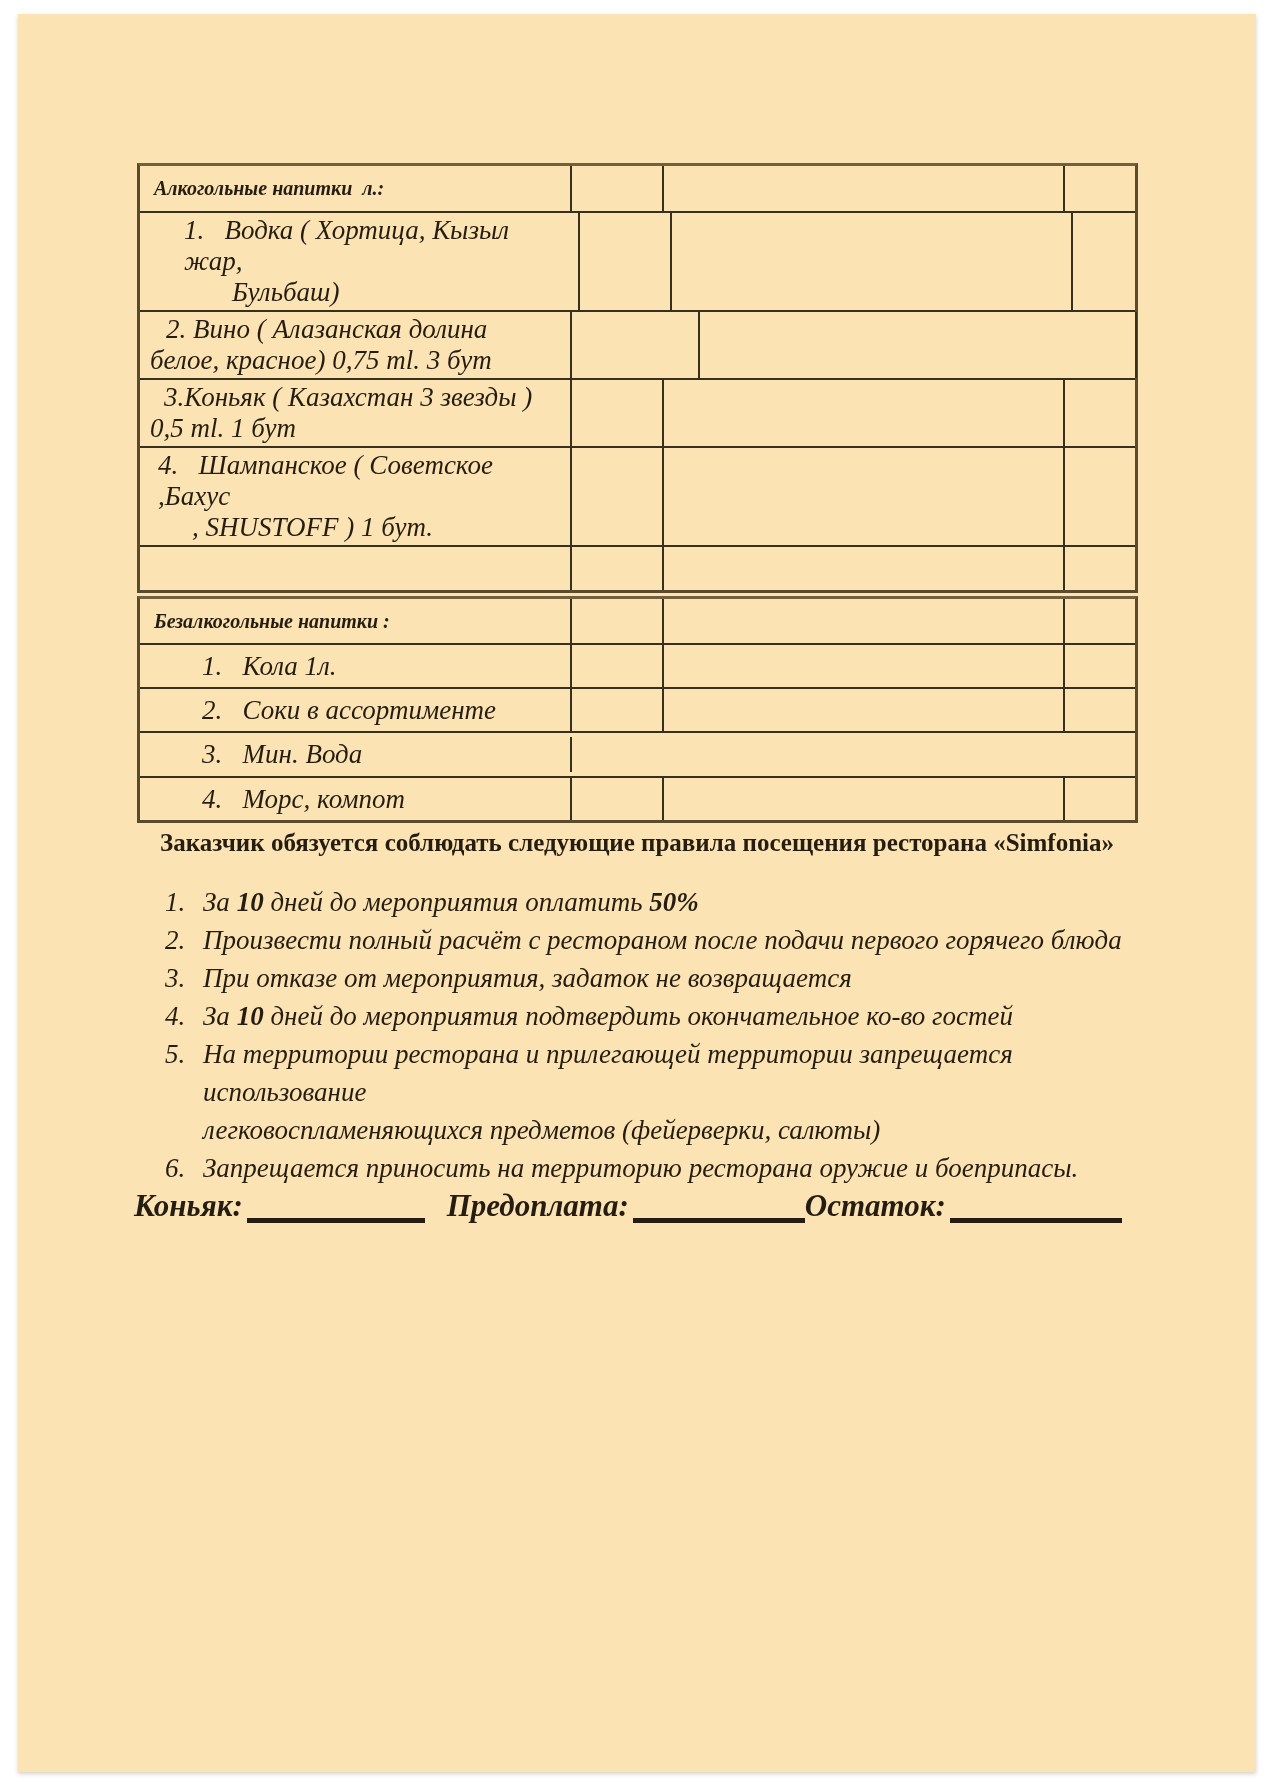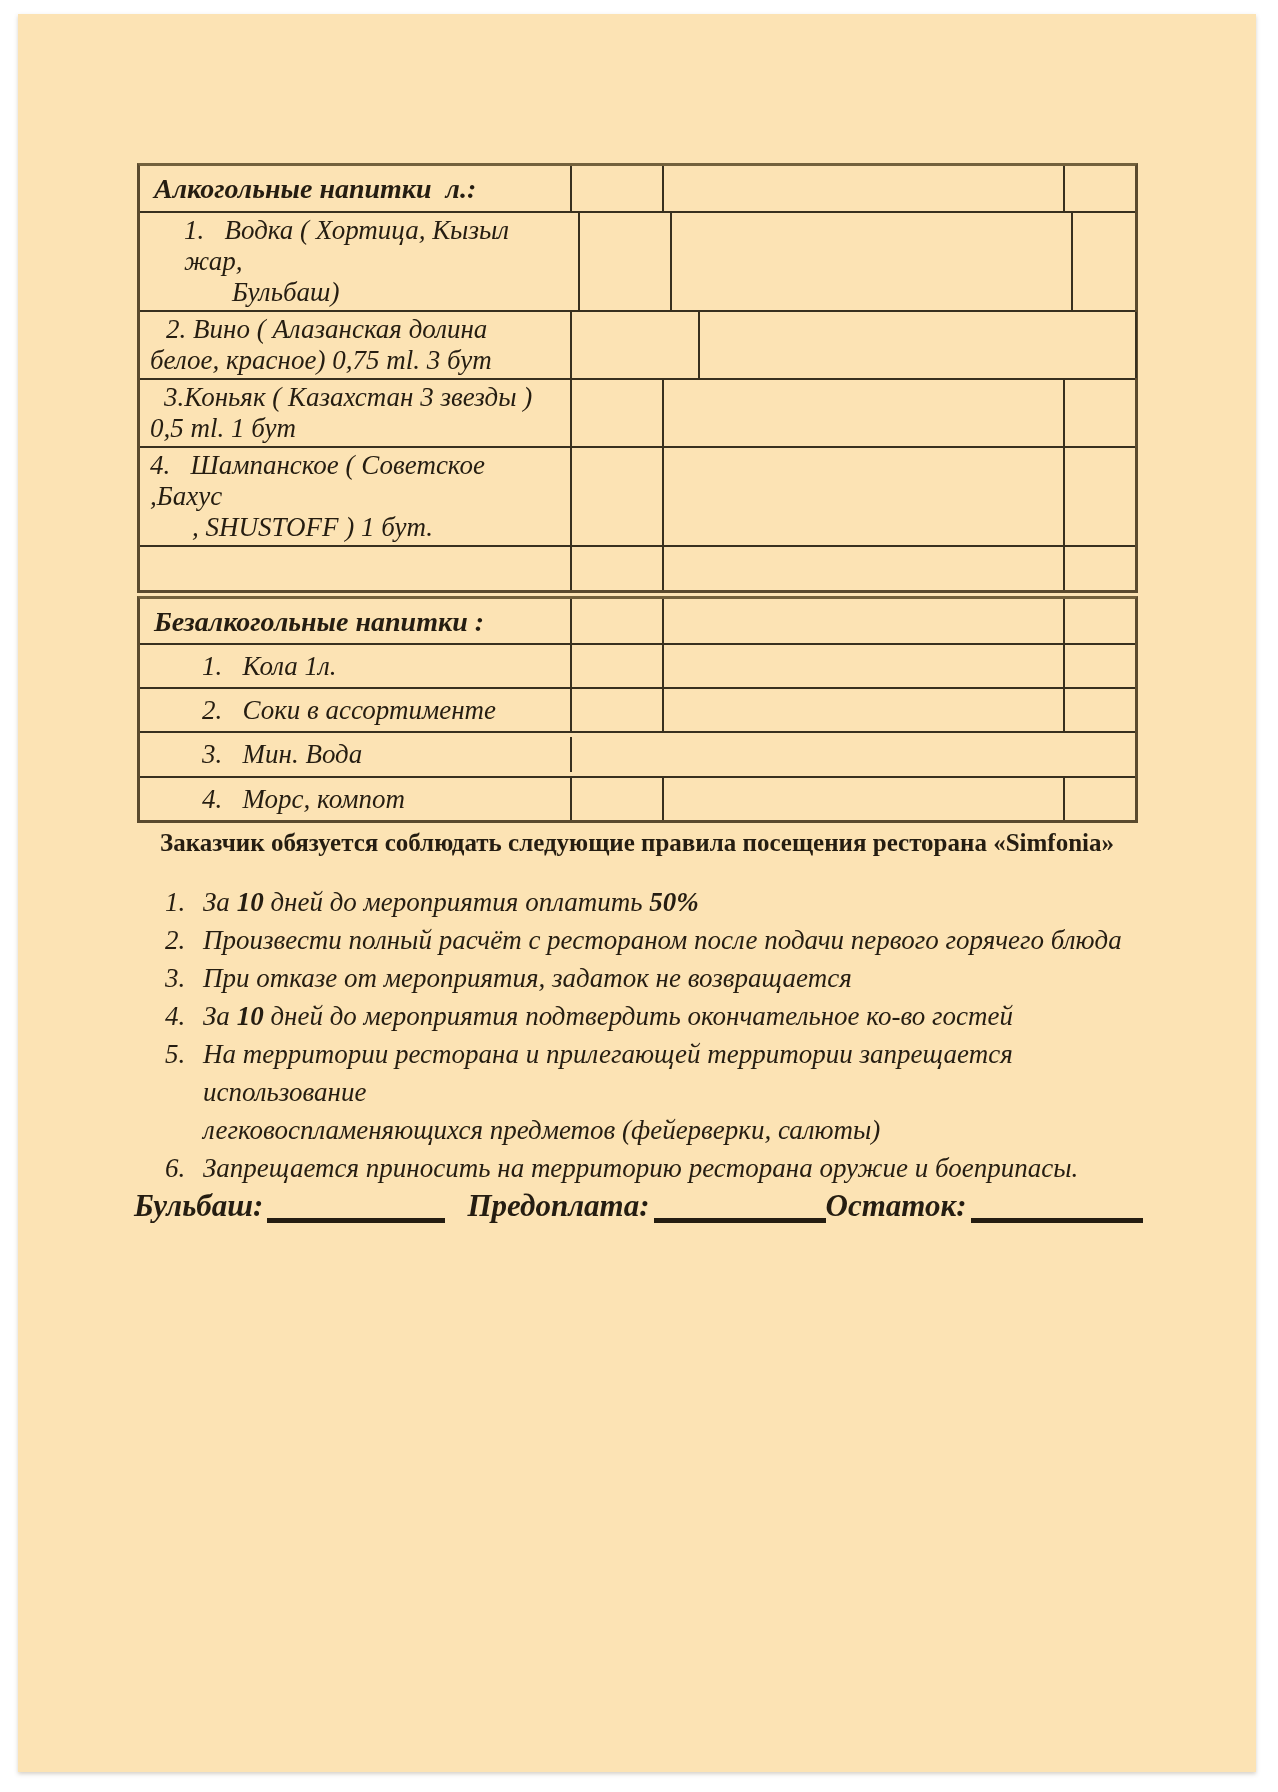--- a/index.html
+++ b/index.html
@@ -37,21 +37,21 @@
   }
   .bev-cell:last-child{border-right:none;flex:1 1 auto;}
   .bev-cell.c-item{
     display:flex;flex-direction:column;justify-content:center;
     padding:2px 8px 2px 10px;
     font-style:italic;
     font-size:27px;line-height:31px;
     white-space:pre-wrap;
   }
   .bev-row.kind-header .bev-cell.c-item{
-    font-weight:bold;font-size:28px;
+    font-weight:bold;font-size:20px;
   }
   .bev-line{white-space:pre-wrap;}
 
   
   .rules-heading{
     position:absolute;left:0;top:812px;width:100%;
     text-align:center;
     font-weight:bold;font-size:25px;line-height:34px;
     white-space:pre-wrap;
   }
@@ -105,21 +105,21 @@
           <div class="bev-cell c-blank" style="width: 399px;"></div>
           <div class="bev-cell c-blank" style="width: 100px;"></div>
         </div>
         <div class="bev-row kind-item" style="min-height: 60px;">
           <div class="bev-cell c-item" style="width: 412px;"><div class="bev-line" style="margin-left: 14px;">3.Коньяк ( Казахстан 3 звезды )</div><div class="bev-line" style="margin-left: 0px;">0,5 ml. 1 бут</div></div>
           <div class="bev-cell c-blank" style="width: 90px;"></div>
           <div class="bev-cell c-blank" style="width: 399px;"></div>
           <div class="bev-cell c-blank" style="width: 100px;"></div>
         </div>
         <div class="bev-row kind-item" style="min-height: 57px;">
-          <div class="bev-cell c-item" style="width: 412px;"><div class="bev-line" style="margin-left: 0px;">4.   Шампанское ( Советское ,Бахус</div><div class="bev-line" style="margin-left: 42px;">, SHUSTOFF ) 1 бут.</div></div>
+          <div class="bev-cell c-item" style="width: 412px;"><div class="bev-line" style="margin-left: 8px;">4.   Шампанское ( Советское ,Бахус</div><div class="bev-line" style="margin-left: 42px;">, SHUSTOFF ) 1 бут.</div></div>
           <div class="bev-cell c-blank" style="width: 90px;"></div>
           <div class="bev-cell c-blank" style="width: 399px;"></div>
           <div class="bev-cell c-blank" style="width: 100px;"></div>
         </div>
         <div class="bev-row kind-empty" style="min-height: 43px;">
           <div class="bev-cell c-item" style="width: 412px;"></div>
           <div class="bev-cell c-blank" style="width: 90px;"></div>
           <div class="bev-cell c-blank" style="width: 399px;"></div>
           <div class="bev-cell c-blank" style="width: 100px;"></div>
         </div>
@@ -193,15 +193,15 @@
         </div>
       </div>
       <div class="rule-item">
         <span class="rule-num">6.</span>
         <div class="rule-lines">
           <div class="rule-line"><span>Запрещается приносить на территорию ресторана оружие и боеприпасы.</span></div>
         </div>
       </div>
     </div>
 
-  <div class="money-line" id="money-line"><span class="money-label">Бульбаш:</span><span class="money-blank" style="width: 178px; margin-right: 22px;"></span><span class="money-label">Предоплата:</span><span class="money-blank" style="width: 172px; margin-right: 0px;"></span><span class="money-label">Остаток:</span><span class="money-blank" style="width: 172px; margin-right: 0px;"></span></div>
+  <div class="money-line" id="money-line"><span class="money-label">Коньяк:</span><span class="money-blank" style="width: 178px; margin-right: 22px;"></span><span class="money-label">Предоплата:</span><span class="money-blank" style="width: 172px; margin-right: 0px;"></span><span class="money-label">Остаток:</span><span class="money-blank" style="width: 172px; margin-right: 0px;"></span></div>
 
 </div>
 
 </body></html>

